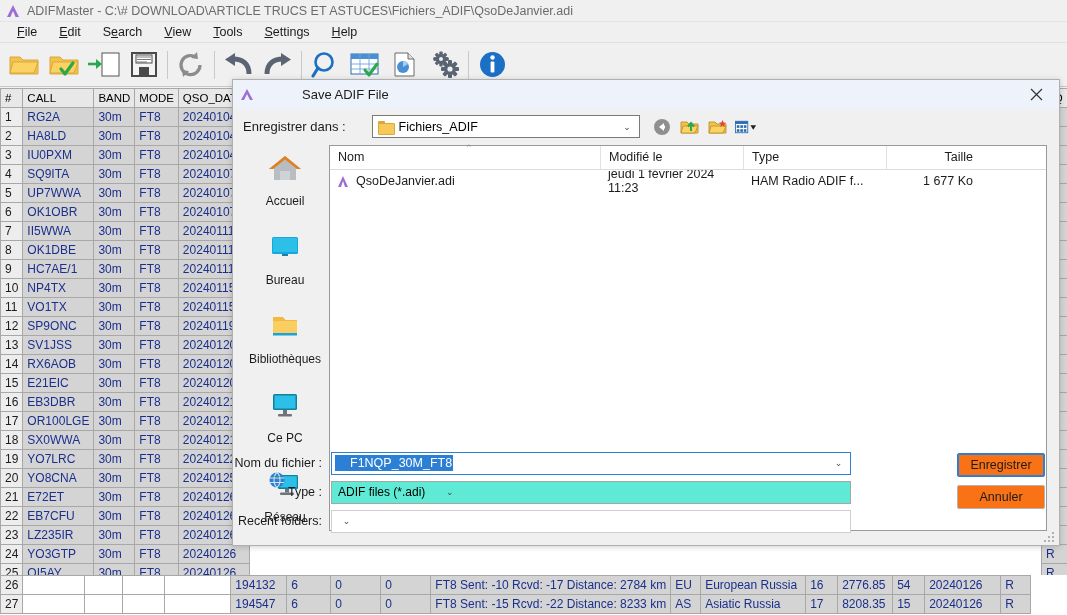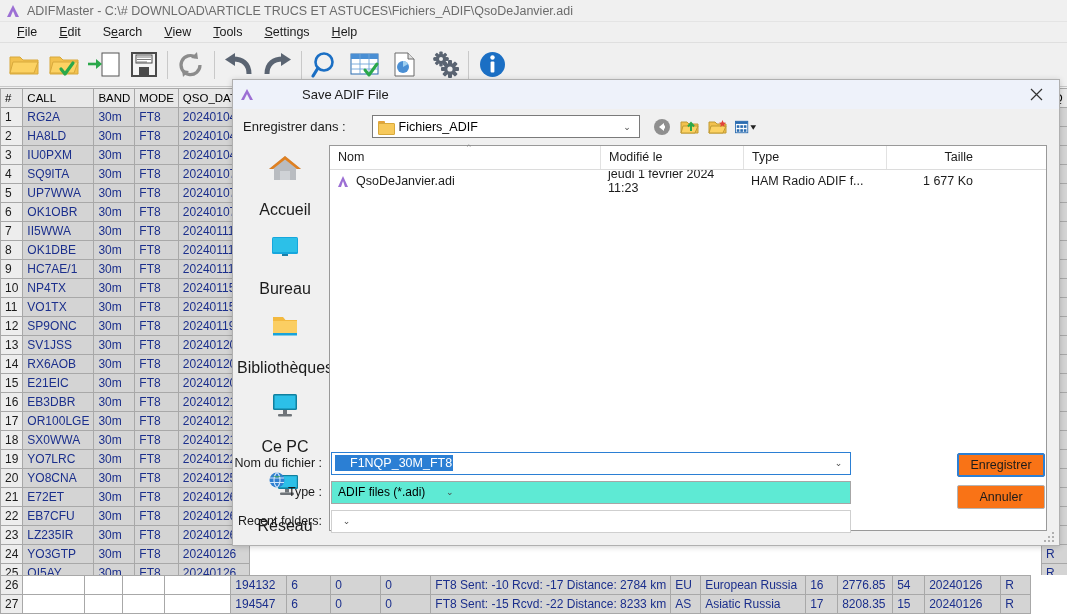--- a/index.html
+++ b/index.html
@@ -152,21 +152,21 @@
     border-left:2.5px solid transparent; border-right:2.5px solid transparent;
     border-bottom:6px solid #fff;
   }
 
   
   .places { position:absolute; left:10px; top:65px; width:84px; height:386px; }
   .place {
     height:79px; display:flex; flex-direction:column; align-items:center; justify-content:flex-start;
     padding-top:6px; cursor:default;
   }
-  .place-label { font-size:16px; color:#1b1b1b; margin-top:17px; white-space:nowrap; }
+  .place-label { font-size:12px; color:#1b1b1b; margin-top:10px; white-space:nowrap; }
   .place-ico { width:38px; height:33px; display:flex; align-items:center; justify-content:center; }
 
   
   .form-area { position:absolute; left:0; right:0; bottom:0; height:95px; }
   .form-row { display:flex; align-items:center; height:26px; margin-bottom:3px; }
   .form-label { width:98px; text-align:right; font-size:12.5px; color:#1b1b1b; padding-right:9px; }
   .fname-box {
     width:520px; height:23px; border:1px solid #2b7fd4; background:#fff;
     display:flex; align-items:center; padding:0 3px 0 0;
   }

